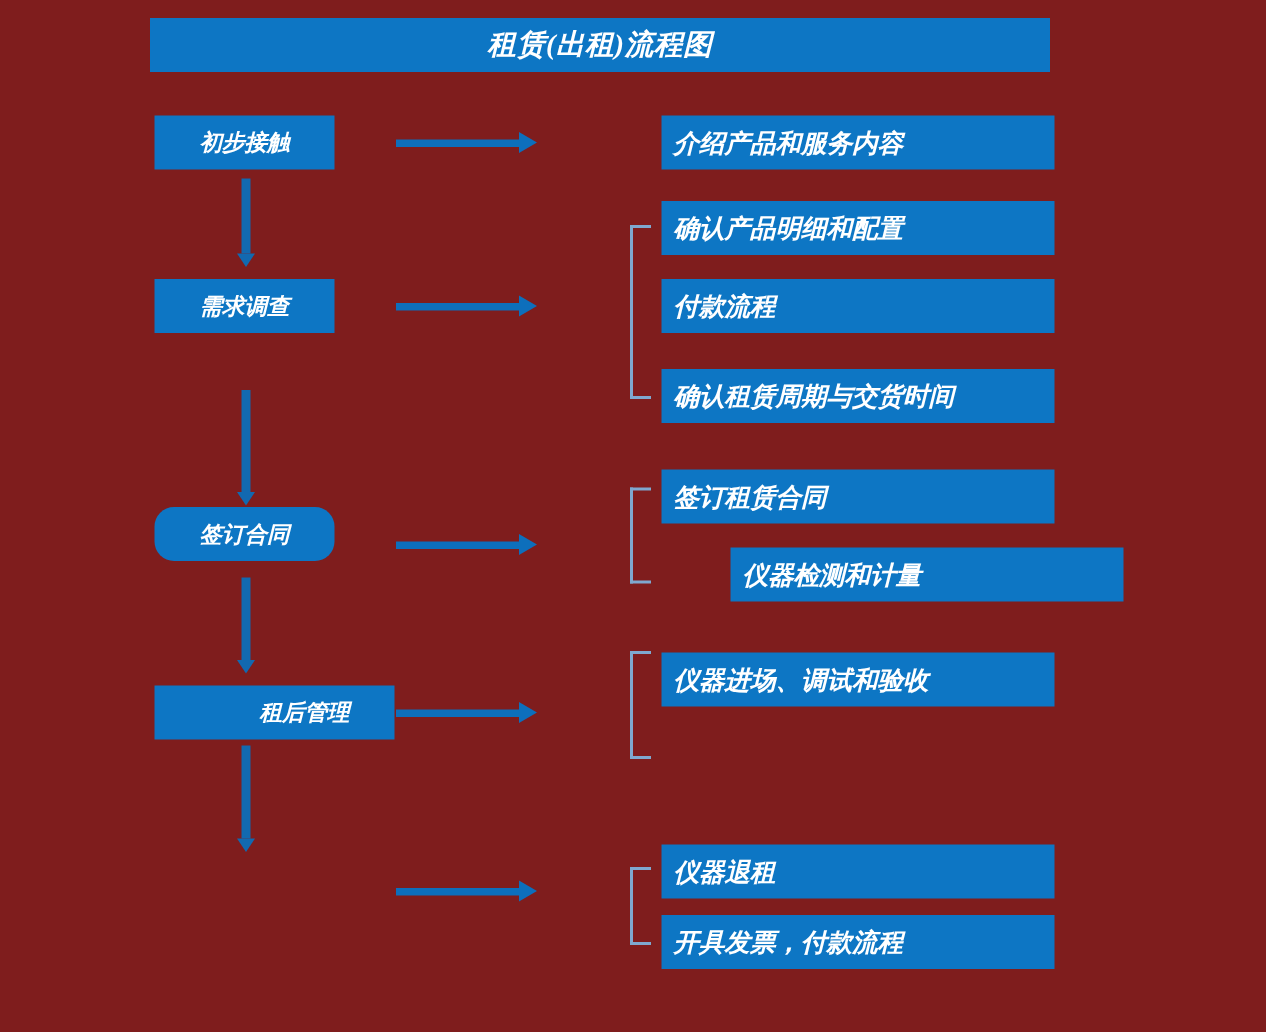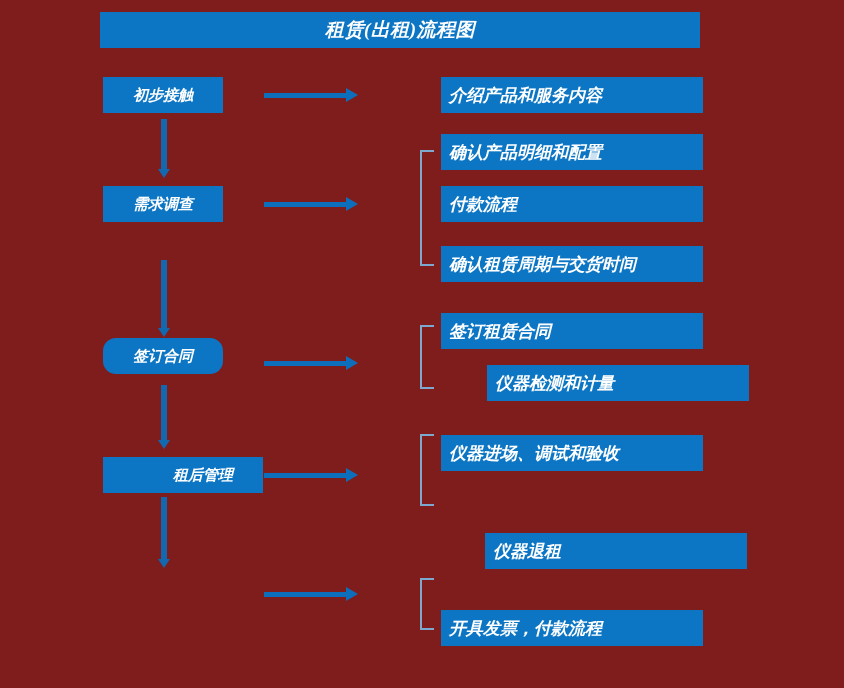--- a/index.html
+++ b/index.html
@@ -181,16 +181,16 @@
   <div class="bracket" style="left:420px; top:434px; height:72px;"></div>
   <div class="bracket" style="left:420px; top:578px; height:52px;"></div>
 
   <div class="box detail" style="top:77px;">介绍产品和服务内容</div>
   <div class="box detail" style="top:134px;">确认产品明细和配置</div>
   <div class="box detail" style="top:186px;">付款流程</div>
   <div class="box detail" style="top:246px;">确认租赁周期与交货时间</div>
   <div class="box detail" style="top:313px;">签订租赁合同</div>
   <div class="box detail" style="top:365px;margin-left:46px;">仪器检测和计量</div>
   <div class="box detail" style="top:423px;margin-top:12px;">仪器进场、调试和验收</div>
-  <div class="box detail" style="top:533px;margin-left:44px;">仪器退租</div>
+  <div class="box detail" style="top:563px;">仪器退租</div>
   <div class="box detail" style="top:610px;">开具发票，付款流程</div>
 
 </div>
 
 </body></html>

